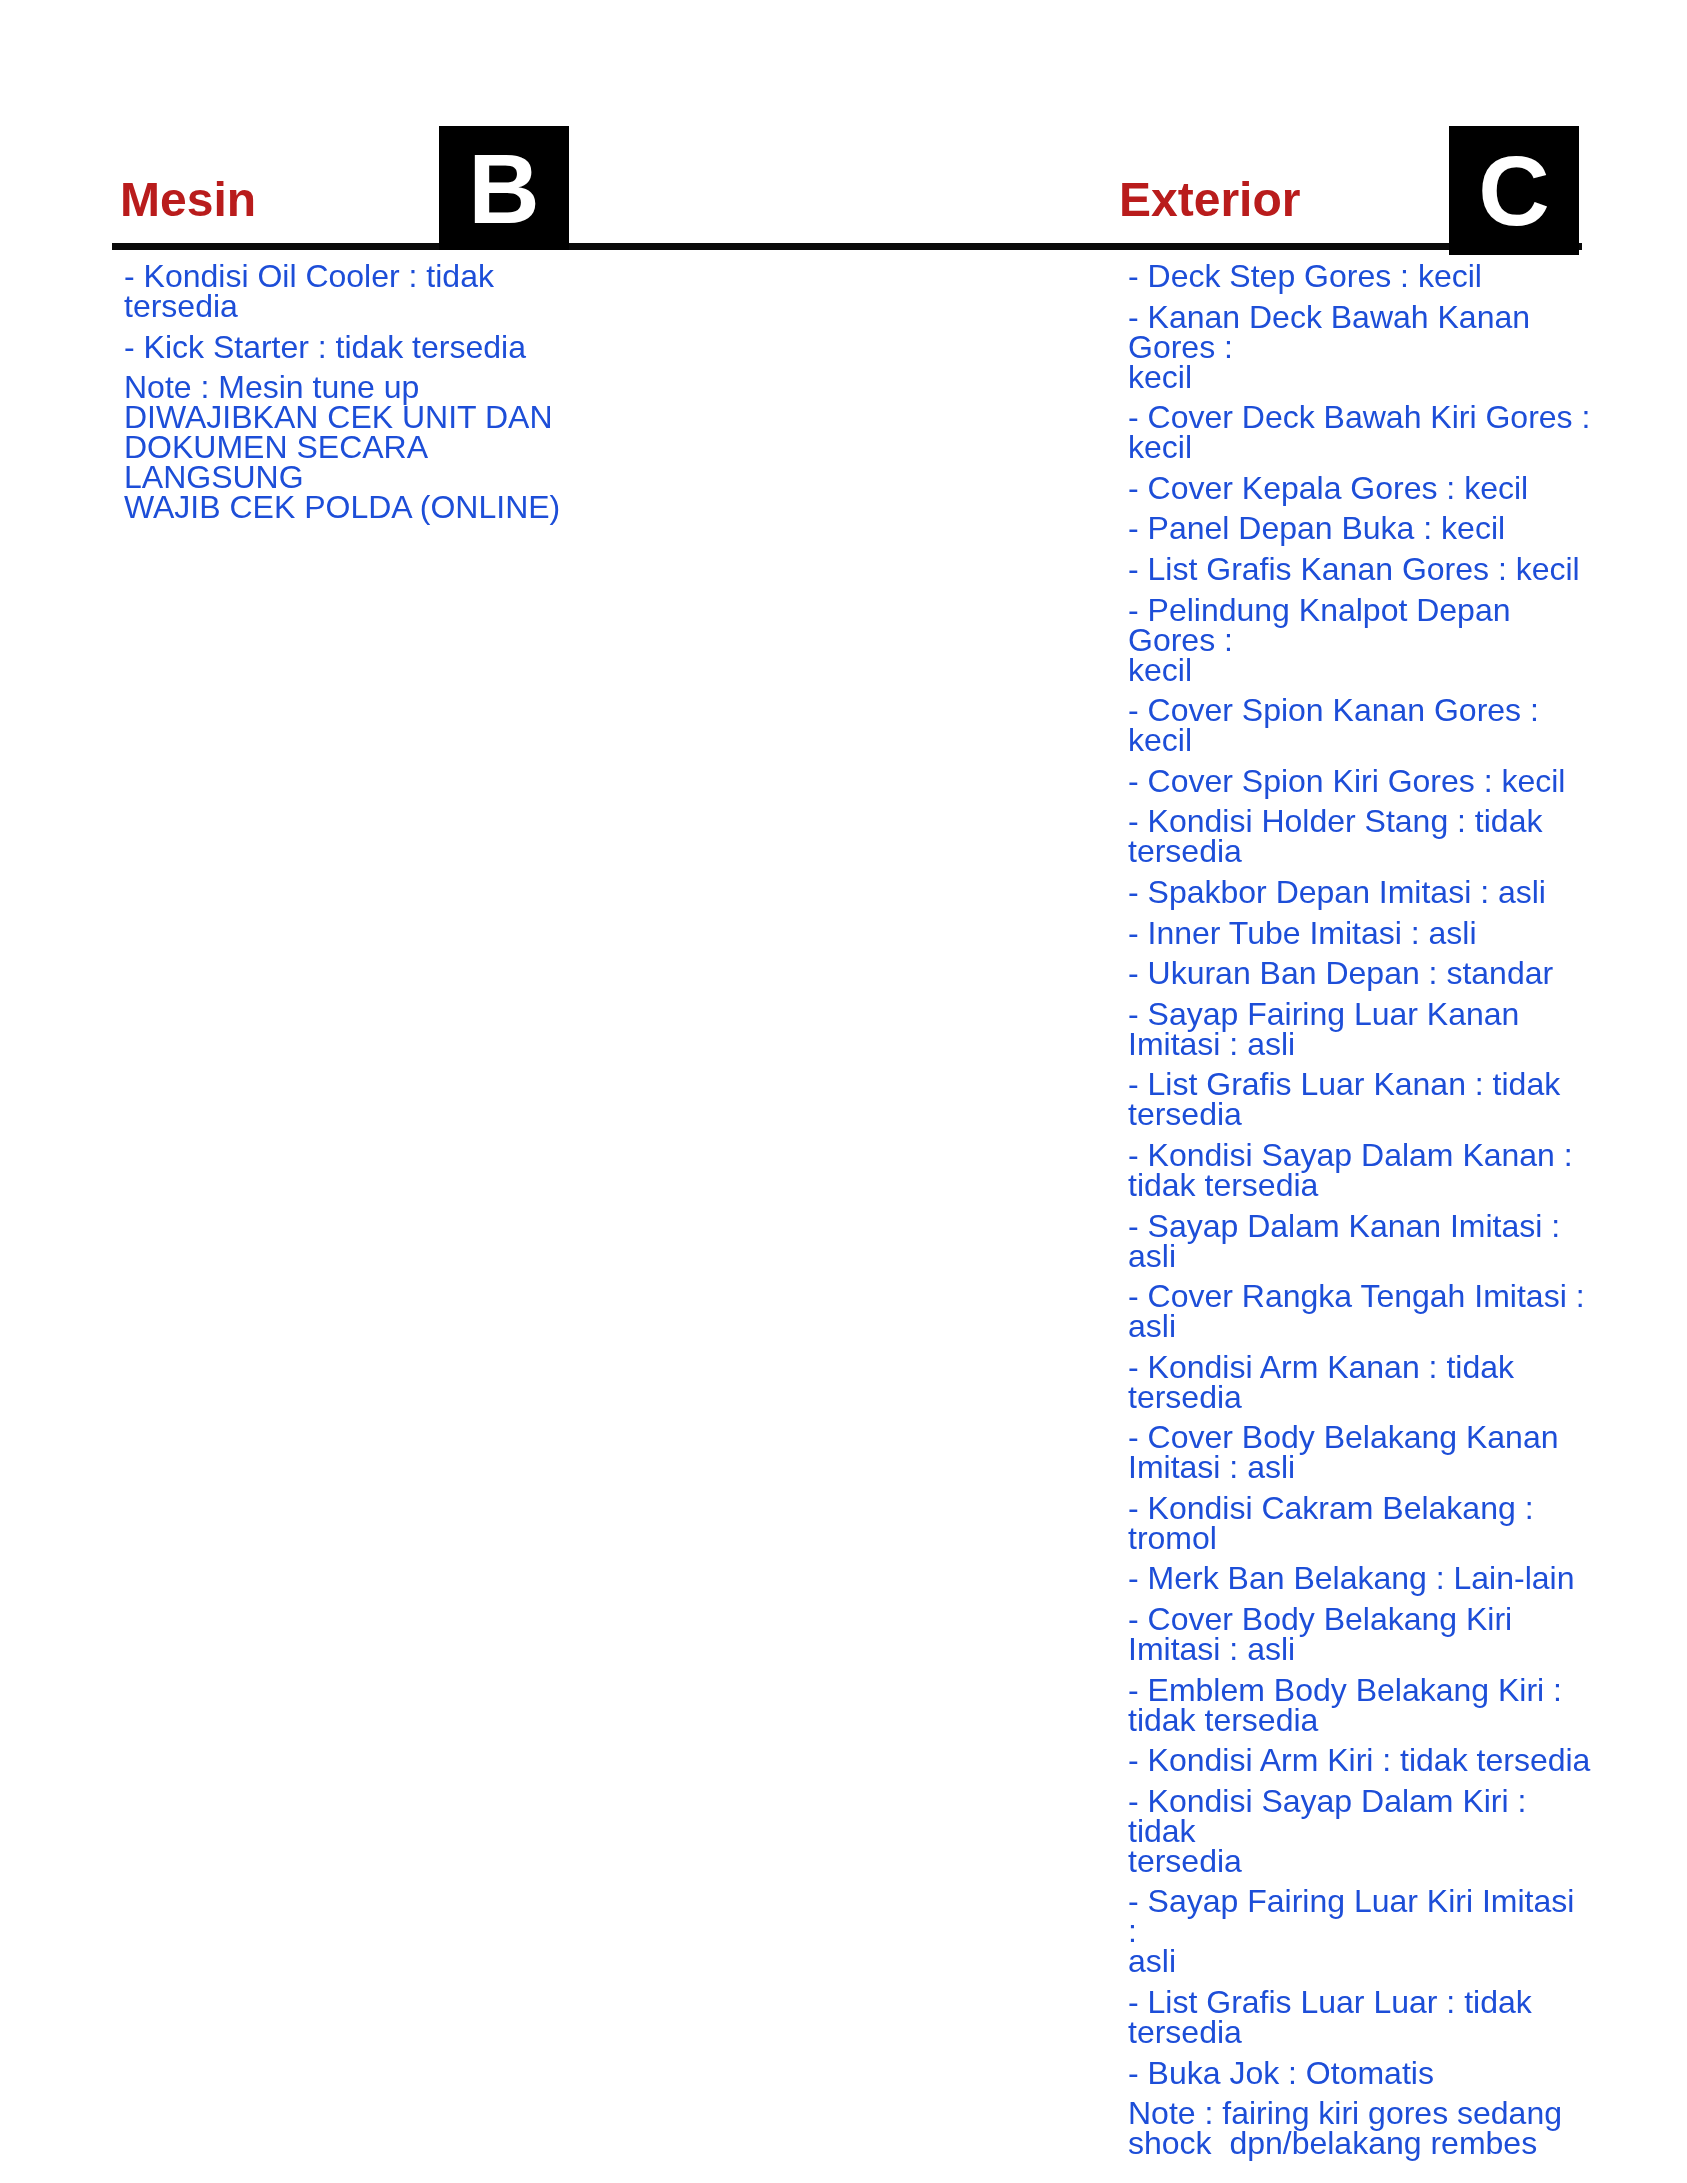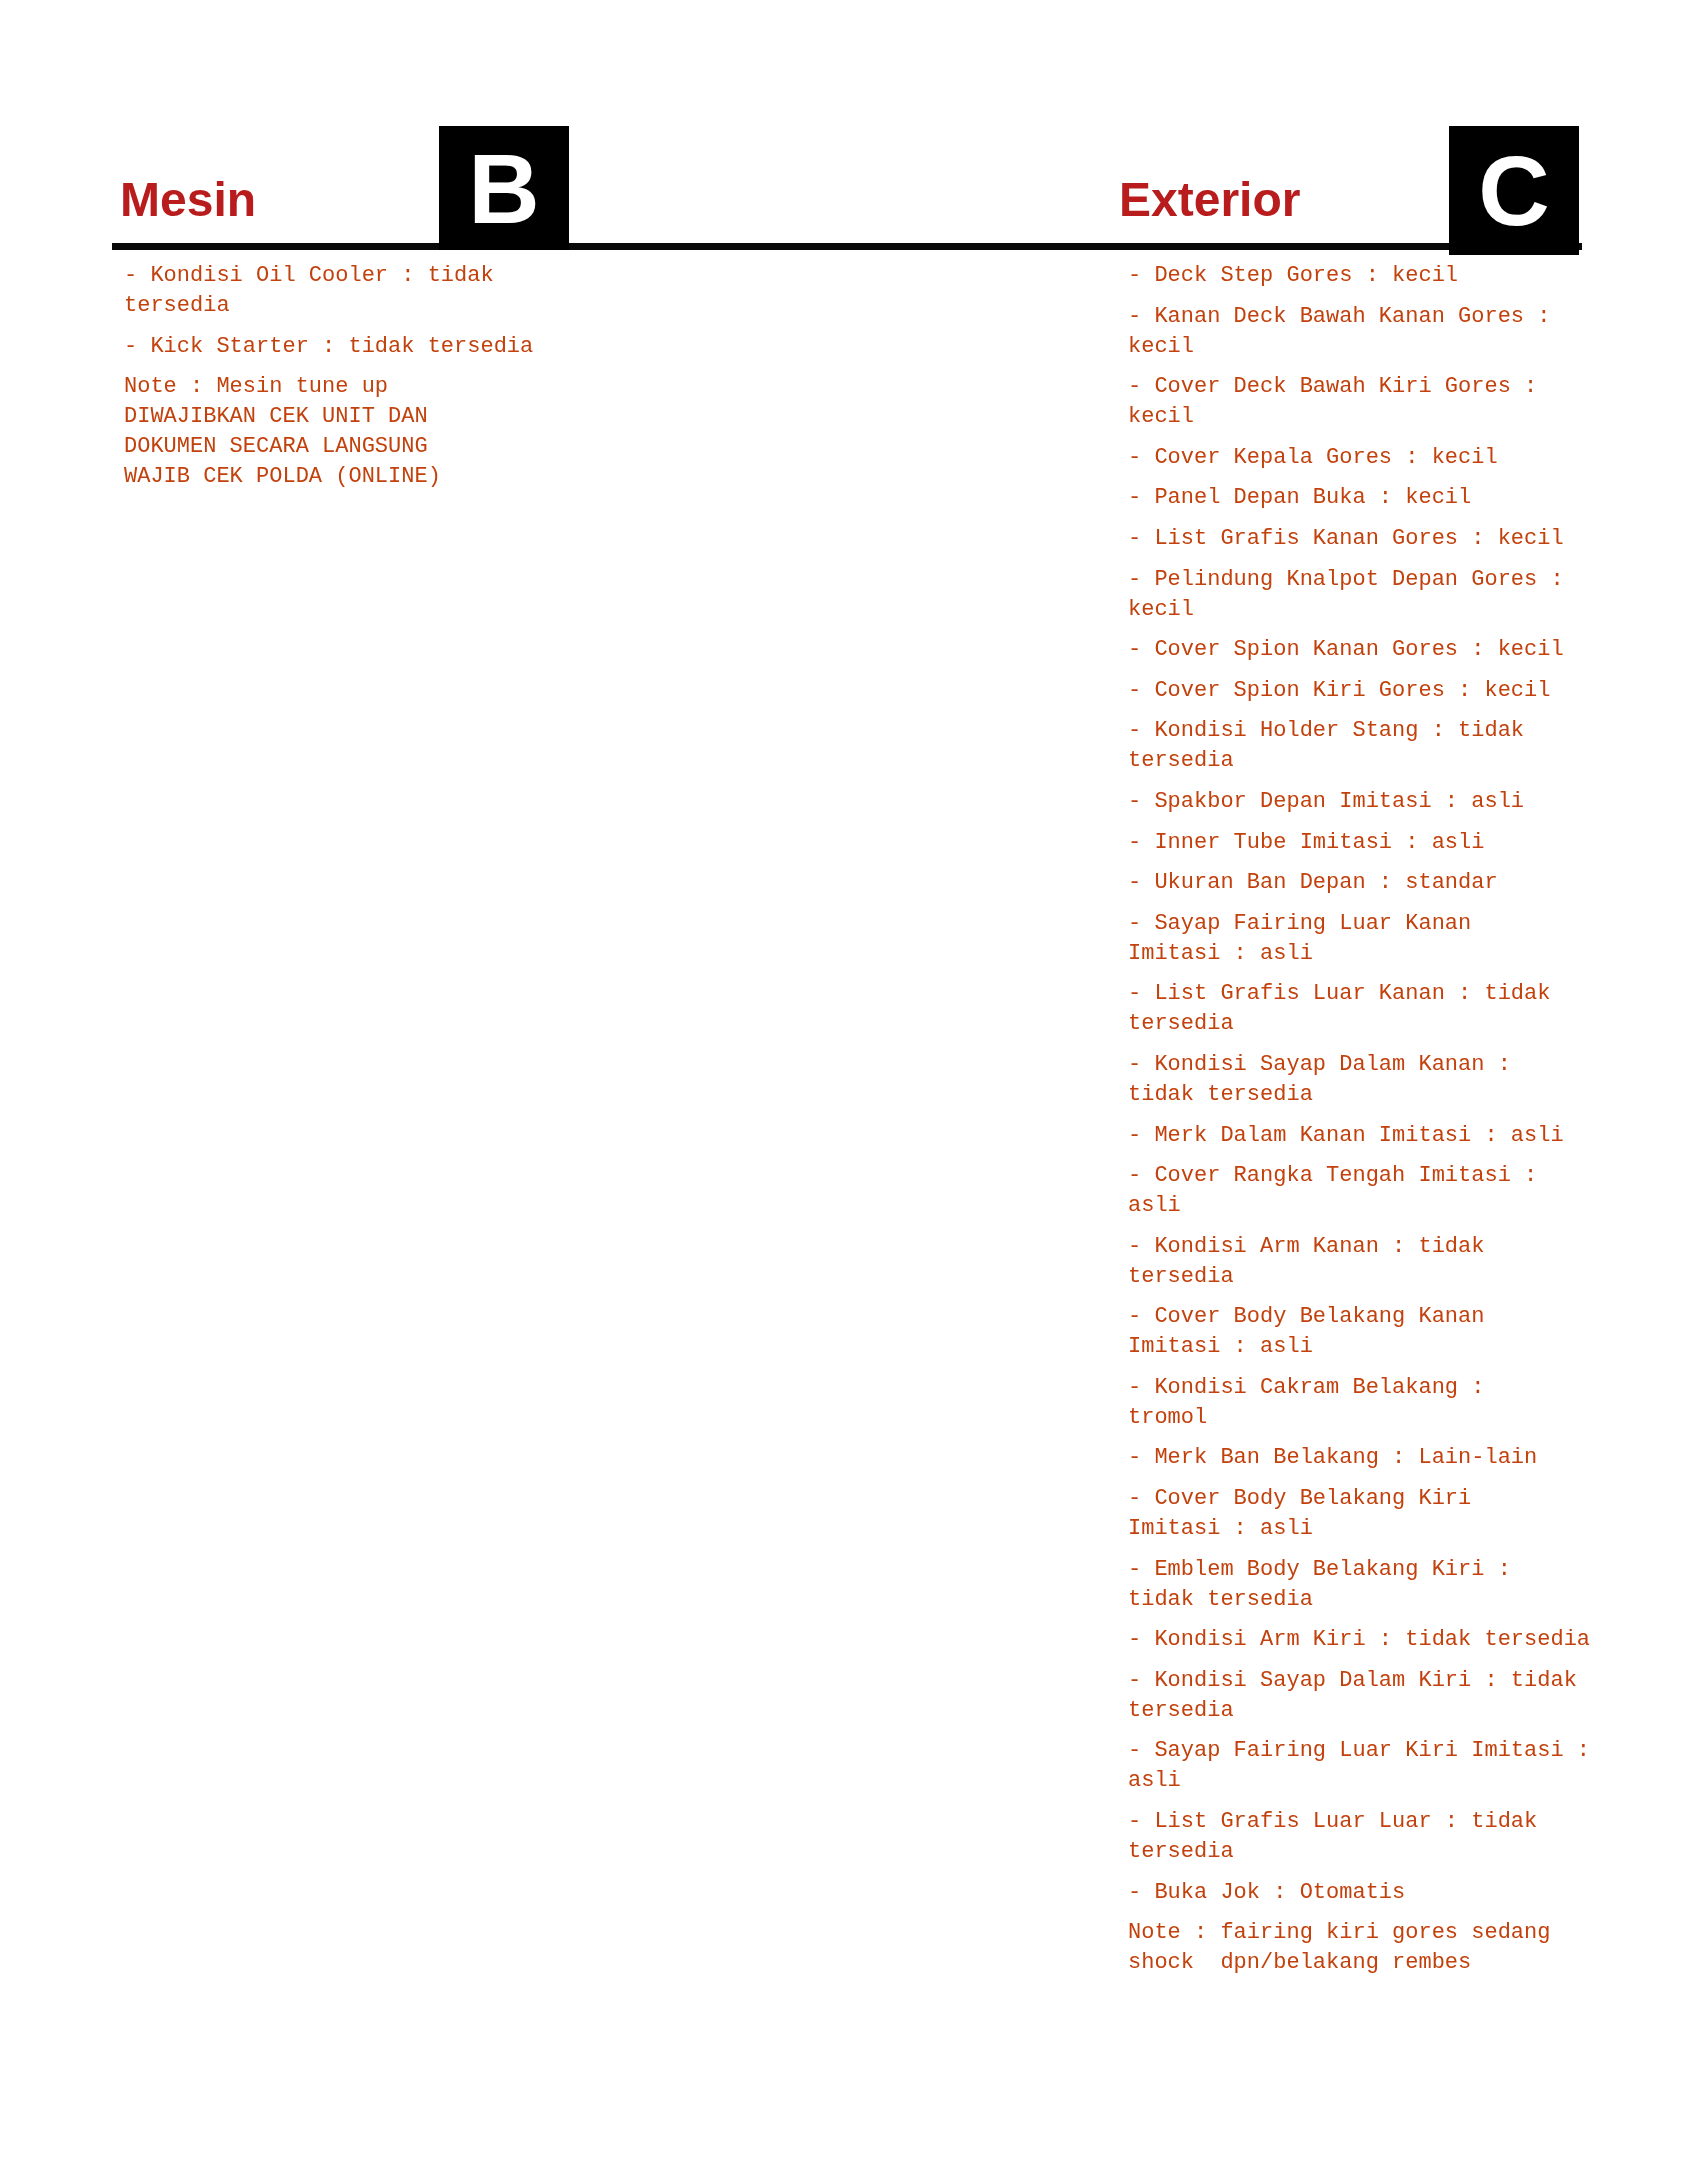--- a/index.html
+++ b/index.html
@@ -53,26 +53,25 @@
     line-height: 1;
   }
   .item-list {
     position: absolute;
     top: 261px;
     width: 463px;
   }
   .item-list.left  { left: 124px; }
   .item-list.right { left: 1128px; }
   .spec-item {
-    font-size: 22px;
+    font-size: 32px;
     line-height: 30px;
     margin: 0 0 10.6px 0;
     white-space: pre-wrap;
-    color: #c2410c;
-    font-family: Liberation Mono, monospace;
+    color: #1d4ed8;
   }
   .spec-item:last-child { margin-bottom: 0; }
 </style>
 </head>
 <body>
 
 <div class="page-rule"></div>
 
 <h2 class="panel-title left">Mesin</h2>
 <div class="grade-box left">
@@ -110,21 +109,21 @@
 tersedia</div>
     <div class="spec-item">- Spakbor Depan Imitasi : asli</div>
     <div class="spec-item">- Inner Tube Imitasi : asli</div>
     <div class="spec-item">- Ukuran Ban Depan : standar</div>
     <div class="spec-item">- Sayap Fairing Luar Kanan
 Imitasi : asli</div>
     <div class="spec-item">- List Grafis Luar Kanan : tidak
 tersedia</div>
     <div class="spec-item">- Kondisi Sayap Dalam Kanan :
 tidak tersedia</div>
-    <div class="spec-item">- Merk Dalam Kanan Imitasi : asli</div>
+    <div class="spec-item">- Sayap Dalam Kanan Imitasi : asli</div>
     <div class="spec-item">- Cover Rangka Tengah Imitasi :
 asli</div>
     <div class="spec-item">- Kondisi Arm Kanan : tidak
 tersedia</div>
     <div class="spec-item">- Cover Body Belakang Kanan
 Imitasi : asli</div>
     <div class="spec-item">- Kondisi Cakram Belakang :
 tromol</div>
     <div class="spec-item">- Merk Ban Belakang : Lain-lain</div>
     <div class="spec-item">- Cover Body Belakang Kiri

